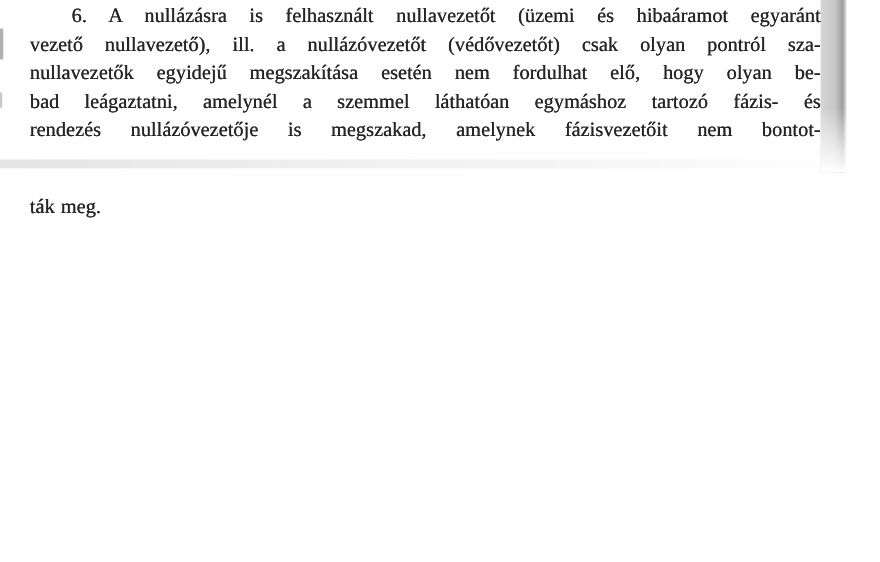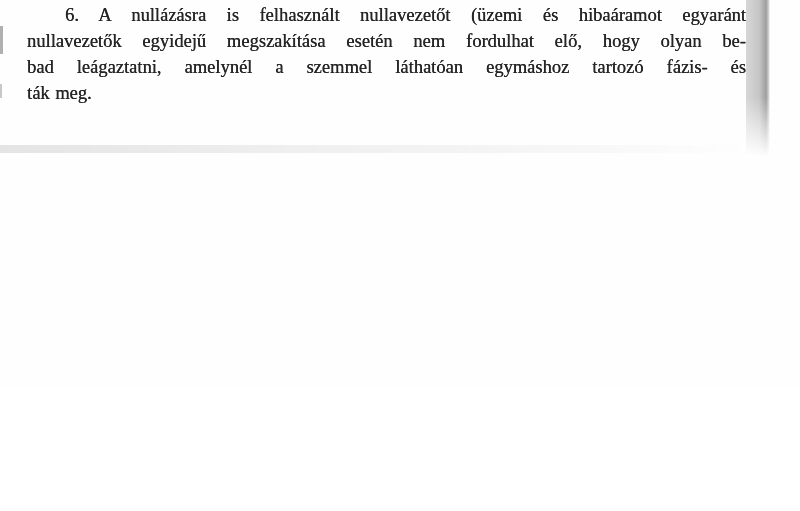--- a/index.html
+++ b/index.html
@@ -31,20 +31,21 @@
     text-align: justify;
     text-align-last: justify;
     white-space: normal;
   }
   .line.first {
     text-indent: 38px;
   }
   .line.last {
     text-align: right;
     text-align-last: left;
+    margin-top: 44px;
   }
   
   .scan-strip {
     position: absolute;
     left: 746px;
     top: 0;
     width: 24px;
     height: 157px;
     background: linear-gradient(to right,
       var(--strip-light, #d6d6d6) 0%,
@@ -103,18 +104,20 @@
 
 <div class="page">
 
   <div class="scan-band"></div>
   <div class="scan-strip"></div>
   <div class="speck-a"></div>
   <div class="speck-b"></div>
 
   <div class="paragraph">
     <div class="line first">6. A nullázásra is felhasznált nullavezetőt (üzemi és hibaáramot egyaránt</div>
+    <div class="line">vezető nullavezető), ill. a nullázóvezetőt (védővezetőt) csak olyan pontról sza-</div>
     <div class="line">nullavezetők egyidejű megszakítása esetén nem fordulhat elő, hogy olyan be-</div>
     <div class="line">bad leágaztatni, amelynél a szemmel láthatóan egymáshoz tartozó fázis- és</div>
+    <div class="line">rendezés nullázóvezetője is megszakad, amelynek fázisvezetőit nem bontot-</div>
     <div class="line last">ták meg.</div>
   </div>
 
 </div>
 
 </body></html>

